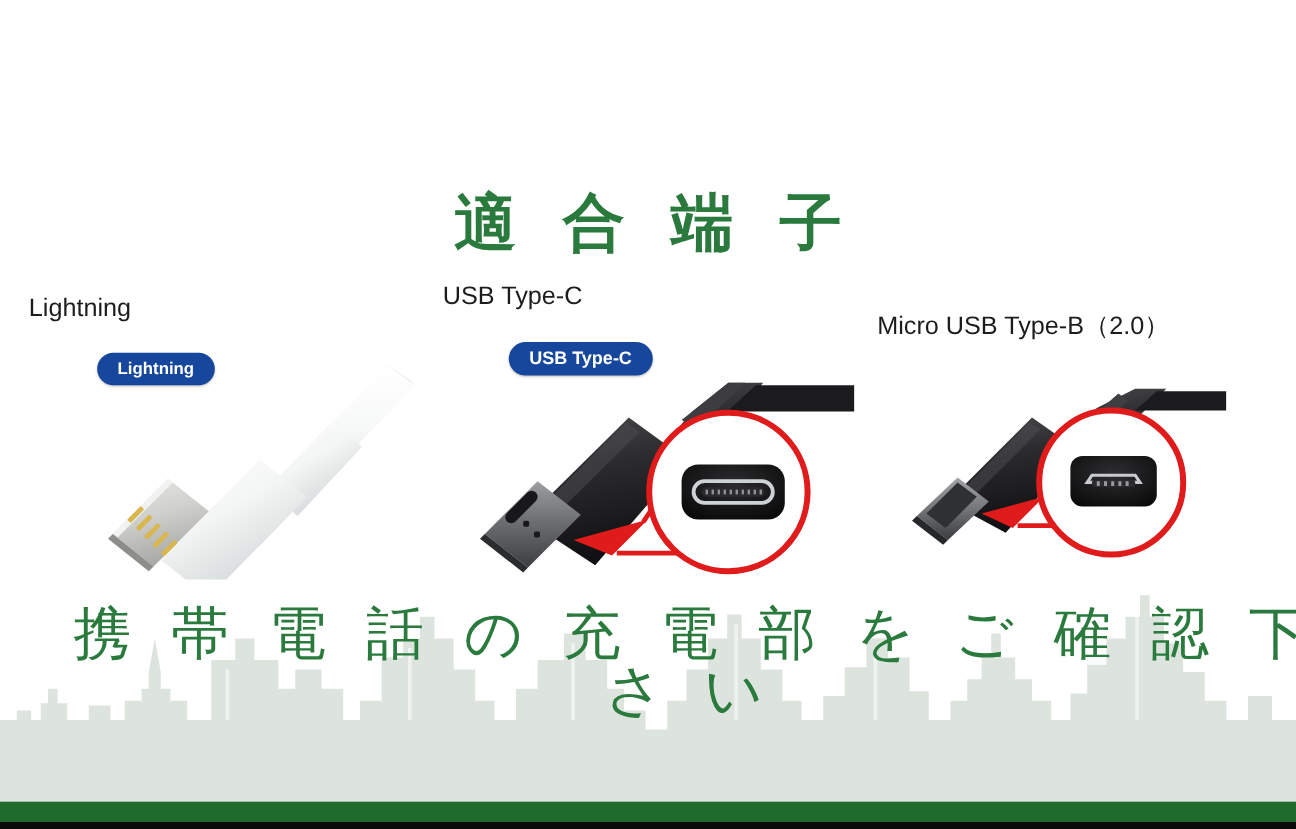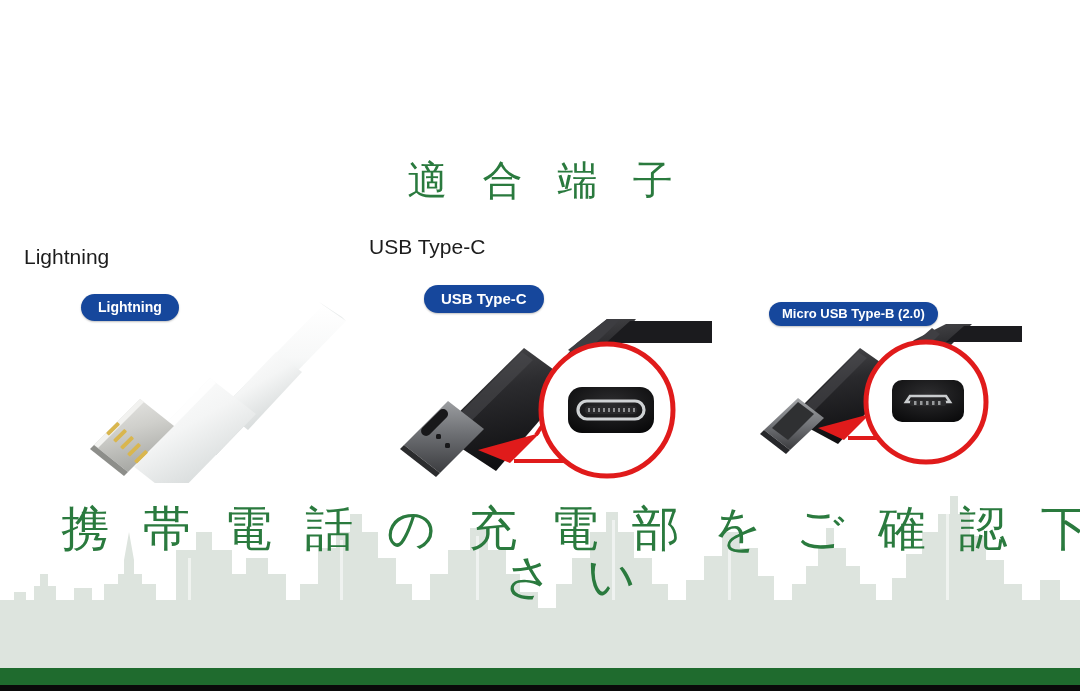--- a/index.html
+++ b/index.html
@@ -18,25 +18,25 @@
     overflow: hidden;
   }
 
   
   #title {
     position: absolute;
     left: 0;
     top: 160px;
     width: 1080px;
     text-align: center;
-    font-size: 40px;
+    font-size: 52px;
     line-height: 1;
     letter-spacing: 12px;
     color: #2a7a3e;
-    font-weight: 400;
+    font-weight: 700;
     text-indent: 12px;
     z-index: 40;
   }
   .col-heading {
     position: absolute;
     font-size: 21px;
     color: #1c1c1c;
     font-weight: 400;
     white-space: nowrap;
     line-height: 1;
@@ -241,20 +241,21 @@
         <rect x="226" y="103" width="2" height="4"></rect>
         <rect x="231" y="103" width="2" height="4"></rect>
         <rect x="236" y="103" width="2" height="4"></rect>
         <rect x="241" y="103" width="2" height="4"></rect>
       </g>
     </svg>
   </div>
 
   <div class="badge" id="badge-usbc">USB Type-C</div>
 
+  <div class="col-heading" id="head-microusb">Micro USB Type-B（2.0）</div>
 
   <div class="photo" id="photo-microusb">
     <svg width="262" height="155" viewBox="0 0 262 155">
       <defs>
         <linearGradient id="mBody" x1="0" y1="0" x2="0.2" y2="1">
           <stop offset="0%" stop-color="#4d4d50"></stop>
           <stop offset="40%" stop-color="#2a2a2d"></stop>
           <stop offset="100%" stop-color="#101012"></stop>
         </linearGradient>
         <linearGradient id="mTip" x1="0" y1="0" x2="0" y2="1">
@@ -292,21 +293,20 @@
       <g fill="#97999b">
         <rect x="154" y="83" width="2.5" height="4"></rect>
         <rect x="160" y="83" width="2.5" height="4"></rect>
         <rect x="166" y="83" width="2.5" height="4"></rect>
         <rect x="172" y="83" width="2.5" height="4"></rect>
         <rect x="178" y="83" width="2.5" height="4"></rect>
       </g>
     </svg>
   </div>
 
-  <div class="badge" id="badge-microusb">Micro USB Type-B (2.0)</div>
 
   <div id="bottom-msg">携 帯 電 話 の 充 電 部 を ご 確 認 下 さ い</div>
 
   <svg id="skyline" viewBox="0 0 1080 180" preserveAspectRatio="none">
     <g fill="#dde4de">
       <path d="M0 180 L0 112 L14 112 L14 104 L26 104 L26 112 L34 112 L34 98
                L40 98 L40 86 L48 86 L48 98 L56 98 L56 112 L74 112 L74 100
                L92 100 L92 112 L104 112 L104 96 L118 96 L118 86 L124 86
                L124 72 L129 44 L134 72 L134 86 L142 86 L142 96 L156 96
                L156 112 L176 112 L176 62 L196 62 L196 44 L212 44 L212 62

